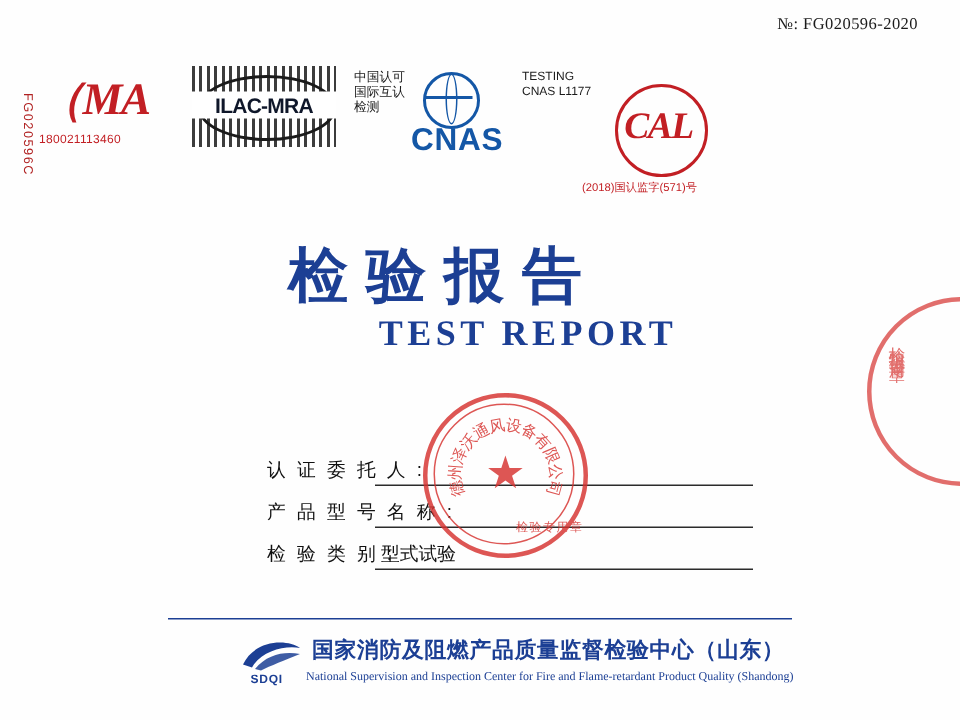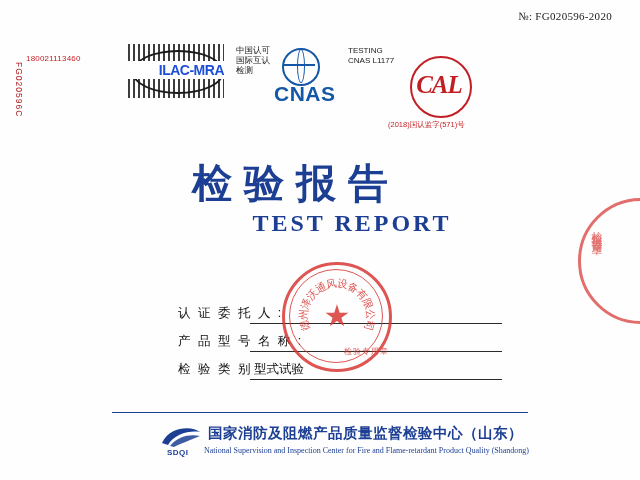--- a/index.html
+++ b/index.html
@@ -101,25 +101,25 @@
     left: 4px; top: 6px;
     width: 88px; height: 40px;
     border: 2px solid #1a1a1a;
     border-radius: 50%;
     background: rgba(255,255,255,0.0);
   }
   .ilac-text {
     position: absolute;
     left: 0; top: 17px;
     width: 96px;
-    text-align: right;
+    text-align: center;
     font-family: "Liberation Sans", sans-serif;
     font-weight: bold;
     font-size: 14px;
-    color: #1d4ed8;
+    color: #0f172a;
     letter-spacing: -0.5px;
     background: #fff;
     padding: 1px 0;
   }
   
   .cnas {
     position: absolute;
     left: 236px;
     top: 8px;
     width: 180px;
@@ -159,21 +159,21 @@
     color: #1457a6;
     letter-spacing: 0.5px;
   }
   .cnas-cn {
     position: absolute;
     left: 0px;
     top: 2px;
     font-size: 8.5px;
     line-height: 10px;
     color: #1a1a1a;
-    font-family: Liberation Mono, monospace;
+    font-family: Liberation Serif, serif;
   }
   .cnas-right {
     position: absolute;
     left: 112px;
     top: 2px;
     font-size: 8px;
     line-height: 10px;
     color: #1a1a1a;
     font-family: "Liberation Sans", sans-serif;
   }
@@ -416,20 +416,21 @@
 
 <div class="page">
 
   <div class="report-no">№: FG020596-2020</div>
 
   <div class="logo-row">
 
     <div class="vert-code">FG020596C</div>
 
     <div class="cma">
+      <div class="cma-main">（MA</div>
       <div class="cma-num">180021113460</div>
     </div>
 
     <div class="ilac">
       <div class="ilac-inner">
         <div class="ilac-stripes"></div>
         <div class="ilac-ell"></div>
         <div class="ilac-text">ILAC-MRA</div>
       </div>
     </div>

